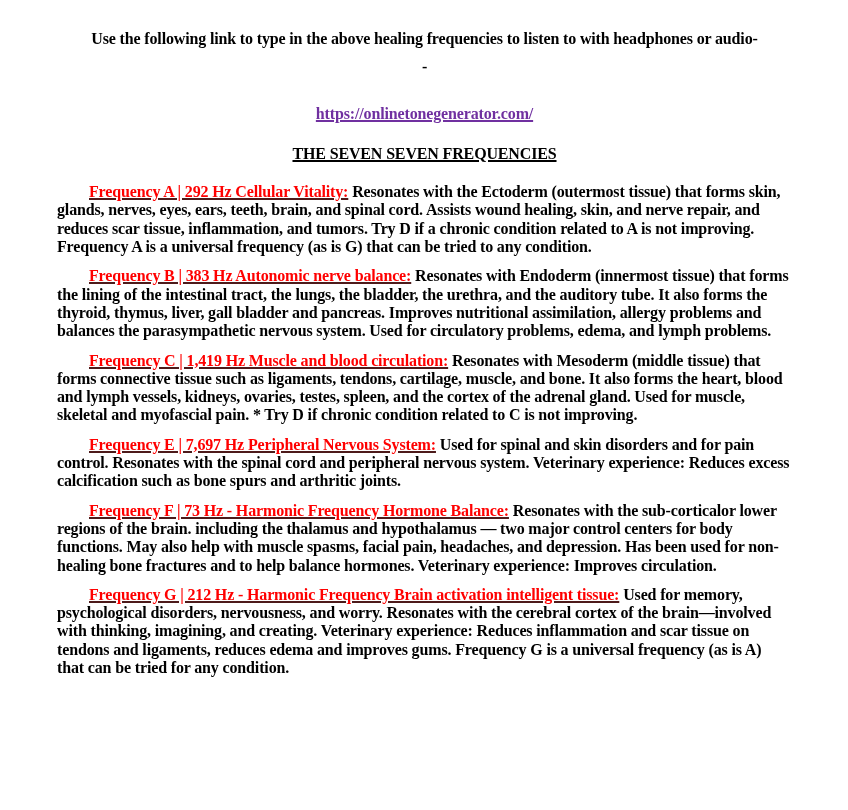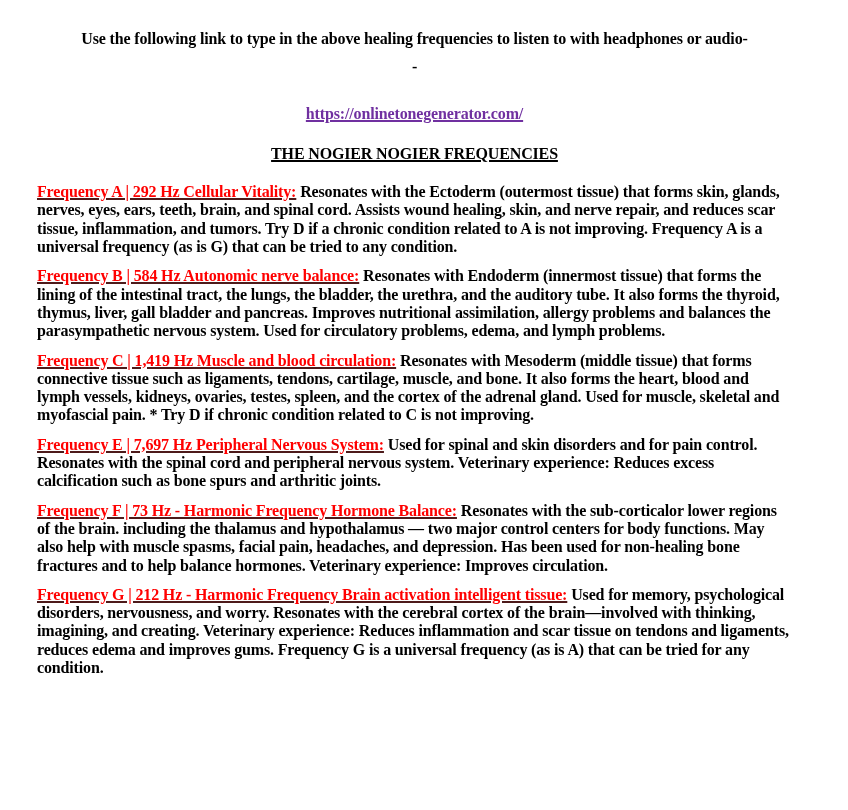--- a/index.html
+++ b/index.html
@@ -4,21 +4,21 @@
 <style>
   html, body {
     margin: 0;
     padding: 0;
     background: #ffffff;
   }
   .page {
     width: 848px;
     min-height: 810px;
     box-sizing: border-box;
-    padding: 30px 56px 40px 37px;
+    padding: 30px 56px 40px 57px;
     background: #ffffff;
     font-family: "Liberation Serif", "DejaVu Serif", serif;
     font-weight: 700;
     font-size: 16px;
     line-height: 18.3px;
     letter-spacing: -0.15px;
     color: #000000;
   }
   .intro {
     text-align: center;
@@ -49,49 +49,50 @@
   }
   .freq {
     margin: 0 0 11px 0;
   }
   .freq-heading {
     color: #FF0000;
     text-decoration: underline;
     text-decoration-color: #4d1a1a;
     text-decoration-thickness: 2px;
     cursor: pointer;
+    margin-left: 32px;
   }
 </style>
 </head>
 <body>
 
 <div class="page">
 
   <div class="intro">
     <div>Use the following link to type in the above healing frequencies to listen to with headphones or audio-</div>
   </div>
 
   <div class="dash-line">-</div>
 
   <div class="link-line">
     <a class="tone-link" href="#">https://onlinetonegenerator.com/</a>
   </div>
 
   <h1 class="title">
-    <span>THE NOGIER NOGIER FREQUENCIES</span>
+    <span>THE SEVEN SEVEN FREQUENCIES</span>
   </h1>
 
   <div id="freq-list">
   <p class="freq">
     <a class="freq-heading" href="#">Frequency A | 292 Hz Cellular Vitality:</a>
     <span class="freq-body">Resonates with the Ectoderm (outermost tissue) that forms skin, glands, nerves, eyes, ears, teeth, brain, and spinal cord. Assists wound healing, skin, and nerve repair, and reduces scar tissue, inflammation, and tumors. Try D if a chronic condition related to A is not improving. Frequency A is a universal frequency (as is G) that can be tried to any condition.</span>
   </p>
 
   <p class="freq">
-    <a class="freq-heading" href="#">Frequency B | 584 Hz Autonomic nerve balance:</a>
+    <a class="freq-heading" href="#">Frequency B | 383 Hz Autonomic nerve balance:</a>
     <span class="freq-body">Resonates with Endoderm (innermost tissue) that forms the lining of the intestinal tract, the lungs, the bladder, the urethra, and the auditory tube. It also forms the thyroid, thymus, liver, gall bladder and pancreas. Improves nutritional assimilation, allergy problems and balances the parasympathetic nervous system. Used for circulatory problems, edema, and lymph problems.</span>
   </p>
 
   <p class="freq">
     <a class="freq-heading" href="#">Frequency C | 1,419 Hz Muscle and blood circulation:</a>
     <span class="freq-body">Resonates with Mesoderm (middle tissue) that forms connective tissue such as ligaments, tendons, cartilage, muscle, and bone. It also forms the heart, blood and lymph vessels, kidneys, ovaries, testes, spleen, and the cortex of the adrenal gland. Used for muscle, skeletal and myofascial pain. * Try D if chronic condition related to C is not improving.</span>
   </p>
 
 
   <p class="freq">

